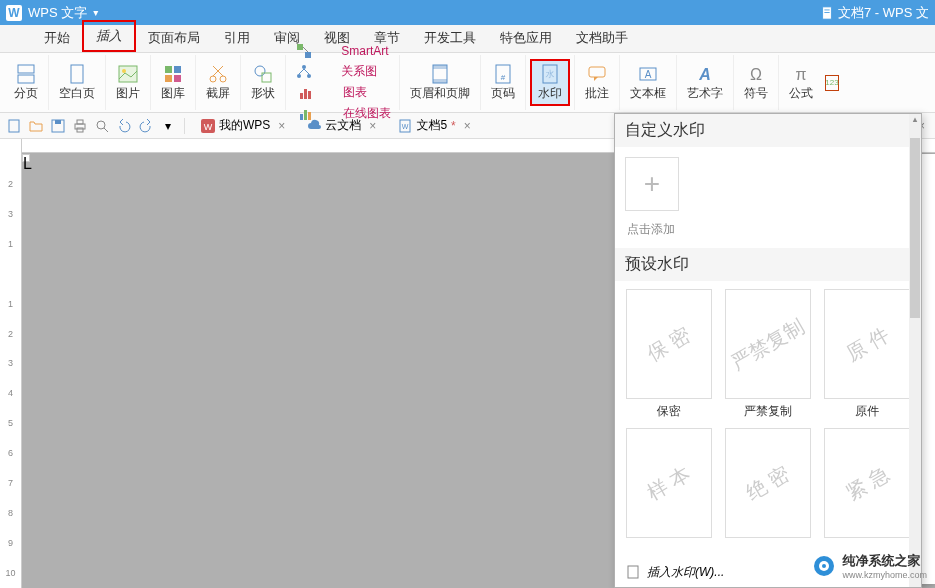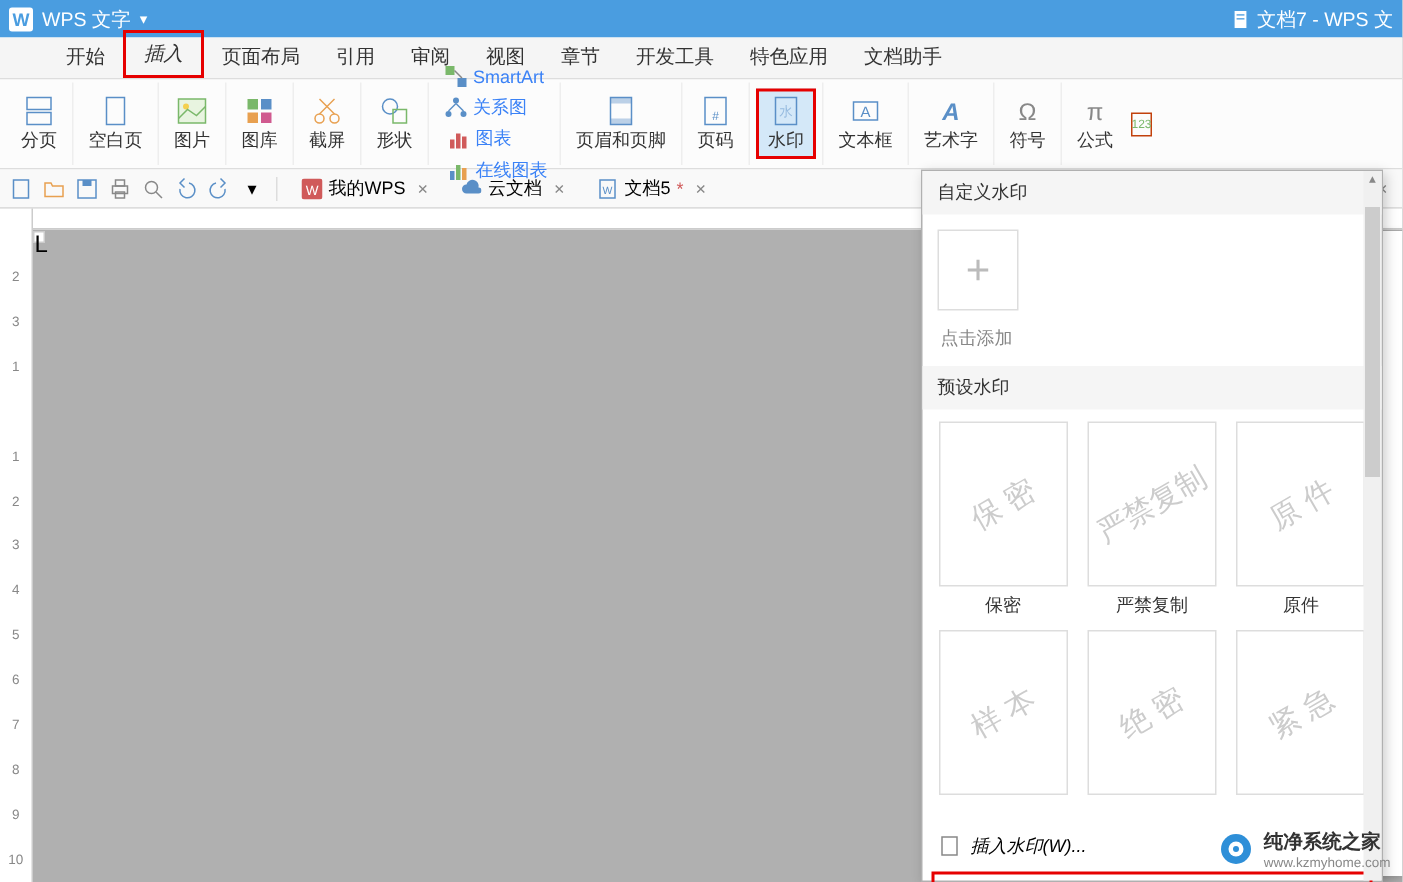--- a/index.html
+++ b/index.html
@@ -12,42 +12,42 @@
 .titlebar .doc-icon { width: 14px; height: 14px; margin-right: 4px; }
 
 .tabs { height: 28px; background: #f5f5f5; display: flex; align-items: flex-end; border-bottom: 1px solid #ddd; padding-left: 32px; }
 .tab { padding: 5px 12px; font-size: 13px; color: #333; cursor: pointer; }
 .tab.highlighted { border: 2px solid #e60000; font-style: italic; }
 
 .ribbon { height: 60px; background: #fcfcfc; border-bottom: 1px solid #ddd; display: flex; align-items: center; padding: 2px 4px; }
 .ribbon-group { display: flex; flex-direction: column; align-items: center; justify-content: center; height: 100%; padding: 0 4px; border-right: 1px solid #eee; }
 .ribbon-btn { display: flex; flex-direction: column; align-items: center; padding: 2px 6px; font-size: 12px; color: #333; cursor: pointer; }
 .ribbon-btn .icon { width: 22px; height: 22px; display: flex; align-items: center; justify-content: center; }
-.ribbon-btn-inline { display: flex; align-items: center; padding: 2px 4px; font-size: 12px; color: #3b82f6; cursor: pointer; }
+.ribbon-btn-inline { display: flex; align-items: center; padding: 2px 4px; font-size: 12px; color: #be185d; cursor: pointer; gap: 26px; }
 .ribbon-btn-inline .icon { width: 16px; height: 16px; margin-right: 3px; }
 .ribbon-col { display: flex; flex-direction: column; }
 .ribbon-btn.highlighted { border: 2px solid #e60000; background: #d4e8f8; }
 
 .quickbar { height: 26px; background: #f9f9f9; border-bottom: 1px solid #ddd; display: flex; align-items: center; padding: 0 6px; gap: 6px; font-size: 12px; }
 .quickbar .q-icon { width: 16px; height: 16px; display: flex; align-items: center; justify-content: center; cursor: pointer; }
 .quickbar .sep { width: 1px; height: 16px; background: #ddd; margin: 0 2px; }
 .quickbar .doctab { display: flex; align-items: center; padding: 0 8px; cursor: pointer; }
 .quickbar .doctab .close { margin-left: 8px; color: #888; }
 
 .workspace { height: 449px; background: #b0b0b0; position: relative; display: flex; }
 .vruler { width: 22px; height: 100%; background: #fff; border-right: 1px solid #ccc; display: flex; flex-direction: column; align-items: center; font-size: 9px; color: #888; padding-top: 30px; }
 .vruler div { height: 33px; display: flex; align-items: center; }
 .canvas-area { flex: 1; position: relative; }
 .page-corner { position: absolute; top: 15px; left: 0; width: 8px; height: 8px; background: #fff; border: 1px solid #ccc; }
 .page { position: absolute; top: 15px; right: 0; width: 60px; height: 430px; background: #fff; box-shadow: 0 2px 6px rgba(0,0,0,0.2); }
 .hruler { position: absolute; top: 0; left: 0; right: 0; height: 14px; background: #fff; border-bottom: 1px solid #ccc; font-size: 9px; color: #888; }
 .hruler span { position: absolute; right: 30px; }
 
 .dropdown-panel { position: absolute; top: 113px; left: 614px; width: 308px; height: 475px; background: #fff; border: 1px solid #b0b0b0; box-shadow: 2px 2px 8px rgba(0,0,0,0.2); z-index: 100; display: flex; flex-direction: column; }
-.dropdown-panel .section-header { padding: 6px 10px; font-size: 12px; color: #333; background: #f5f5f5; }
+.dropdown-panel .section-header { padding: 6px 10px; font-size: 16px; color: #333; background: #f5f5f5; }
 .dropdown-panel .add-box { width: 54px; height: 54px; border: 1px solid #ddd; margin: 10px; display: flex; align-items: center; justify-content: center; font-size: 28px; color: #bbb; cursor: pointer; }
 .dropdown-panel .add-label { font-size: 12px; color: #888; padding: 0 12px 10px; }
 .dropdown-panel .preset-grid { display: grid; grid-template-columns: repeat(3, 1fr); gap: 8px; padding: 8px; }
 .dropdown-panel .preset-item { display: flex; flex-direction: column; align-items: center; }
 .dropdown-panel .preset-box { width: 86px; height: 110px; border: 1px solid #ddd; display: flex; align-items: center; justify-content: center; font-size: 20px; color: #ccc; font-family: "KaiTi", serif; cursor: pointer; }
 .dropdown-panel .preset-box.rotated span { transform: rotate(-30deg); display: block; }
 .dropdown-panel .preset-label { font-size: 12px; color: #333; margin-top: 4px; }
 .dropdown-panel .menu-sep { height: 1px; background: #ddd; margin: 4px 0; }
 .dropdown-panel .menu-item { padding: 6px 10px; font-size: 12px; display: flex; cursor: pointer; font-style: italic; }
 .dropdown-panel .menu-item .mi-icon { width: 16px; height: 16px; margin-right: 6px; }
@@ -241,20 +241,31 @@
             <text x="11" y="14" font-size="9" text-anchor="middle" fill="#5a8fc7" opacity="0.5">水</text>
           </svg>
         </span>
       <span>水印</span>
     </div>
   </div>
   <div class="ribbon-group">
     <div class="ribbon-btn">
       <span class="icon">
           <svg viewBox="0 0 22 22">
+            <rect x="3" y="4" width="16" height="10" rx="2" fill="none" stroke="#e8a050"></rect>
+            <polygon points="8,14 8,18 12,14" fill="#e8a050"></polygon>
+          </svg>
+        </span>
+      <span>批注</span>
+    </div>
+  </div>
+  <div class="ribbon-group">
+    <div class="ribbon-btn">
+      <span class="icon">
+          <svg viewBox="0 0 22 22">
             <rect x="3" y="5" width="16" height="12" fill="none" stroke="#5a8fc7"></rect>
             <text x="11" y="15" font-size="10" text-anchor="middle" fill="#5a8fc7">A</text>
           </svg>
         </span>
       <span>文本框</span>
     </div>
   </div>
   <div class="ribbon-group">
     <div class="ribbon-btn">
       <span class="icon">

